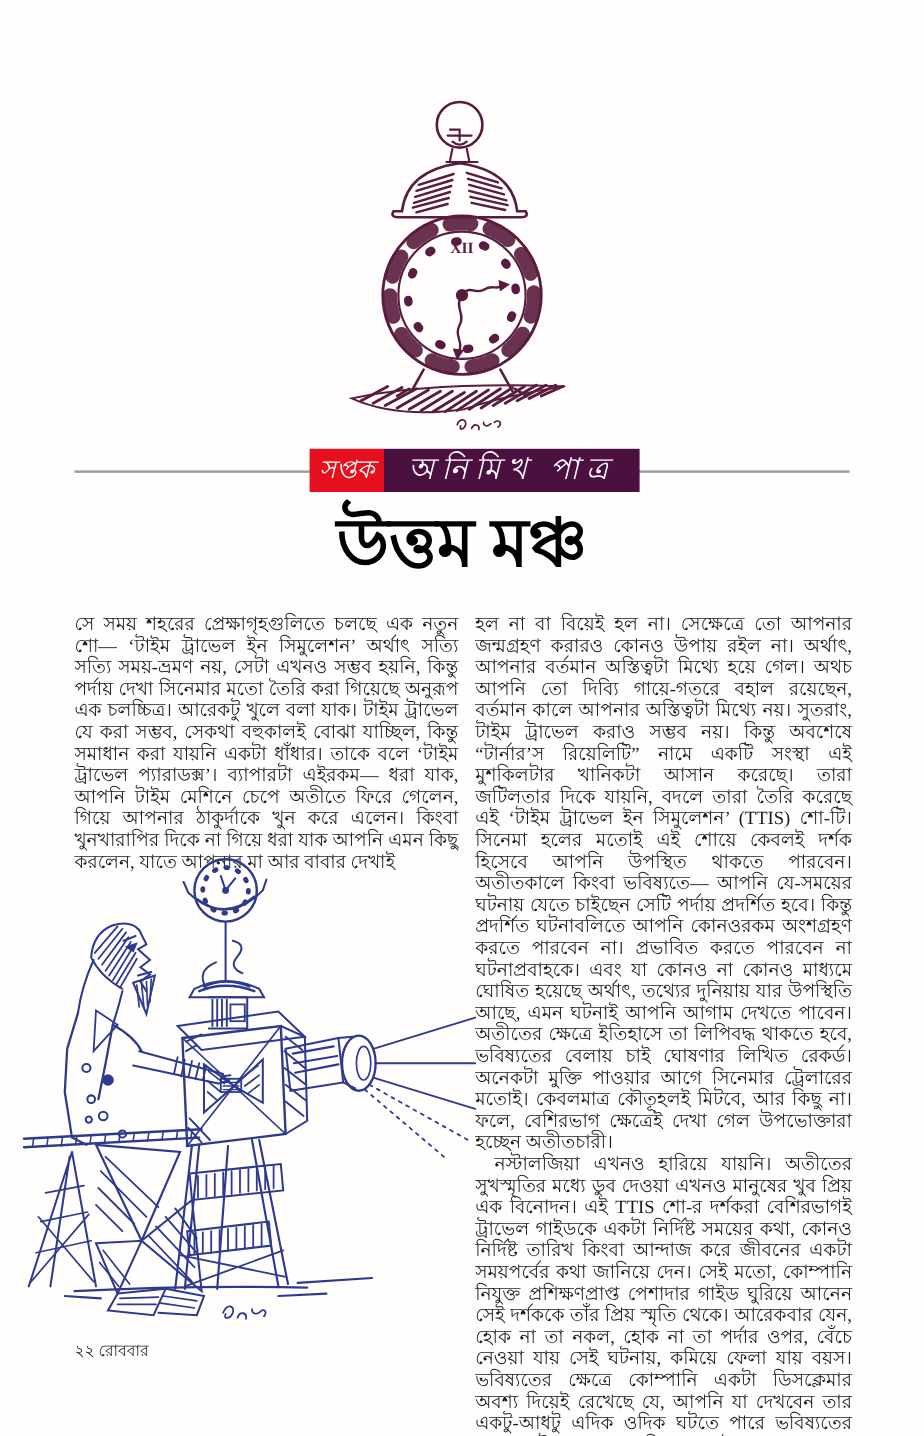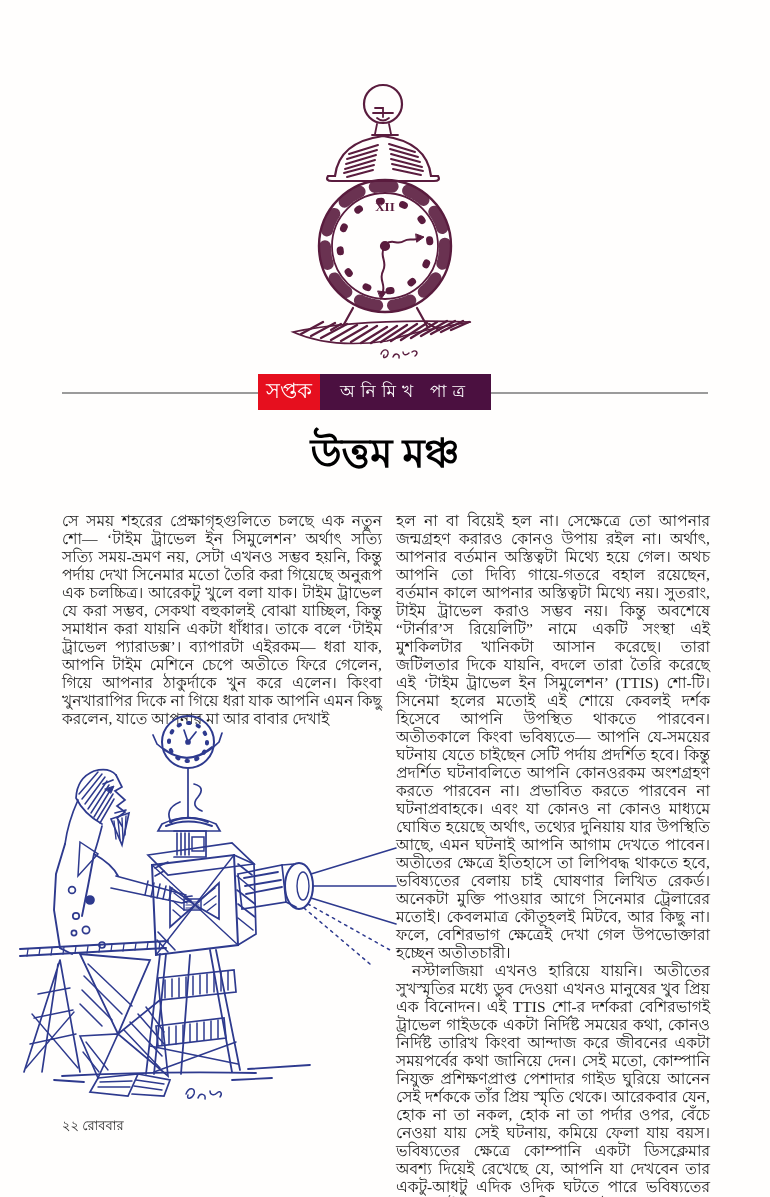--- a/index.html
+++ b/index.html
@@ -5,35 +5,35 @@
   html,body{margin:0;padding:0;background:#ffffff;}
   .page{
     position:relative;width:770px;height:1197px;background:#fffefd;
     font-family:"Liberation Serif","DejaVu Serif",serif;overflow:hidden;
   }
   
   .clock-illo{position:absolute;left:265px;top:80px;width:240px;height:285px;}
   
   .masthead{position:absolute;left:62px;top:374px;width:646px;height:38px;}
   .masthead-rule{position:absolute;left:0;right:0;top:18px;height:2px;background:#9b9b9b;}
-  .badges{position:absolute;left:196px;top:0;height:36px;display:flex;}
+  .badges{position:absolute;left:196px;top:0;height:36px;display:flex;font-style:italic;}
   .section-badge{
     background:#e60f1e;color:#ffffff;width:62px;height:36px;
     display:flex;align-items:center;justify-content:center;
     font-size:21px;font-family:"Liberation Sans",sans-serif;
   }
   .author-badge{
     background:#4b1040;color:#ffffff;height:36px;display:flex;align-items:center;
-    padding:0 20px;font-size:17px;letter-spacing:6px;
+    padding:0 20px;font-size:25px;letter-spacing:6px;
     font-family:"Liberation Sans",sans-serif;white-space:nowrap;
   }
   
   .title{
     position:absolute;left:0;top:414px;width:770px;margin:0;text-align:center;
-    font-size:40px;line-height:80px;font-weight:bold;color:#000000;
+    font-size:56px;line-height:80px;font-weight:bold;color:#000000;
   }
   
   .col{position:absolute;top:512px;}
   .col-left{left:62px;width:320px;}
   .col-right{left:396px;width:314px;}
   .col p{
     margin:0;font-size:15.5px;line-height:18px;text-align:justify;
     color:#1c1c1c;
   }
   .col-right p + p{text-indent:16px;}

